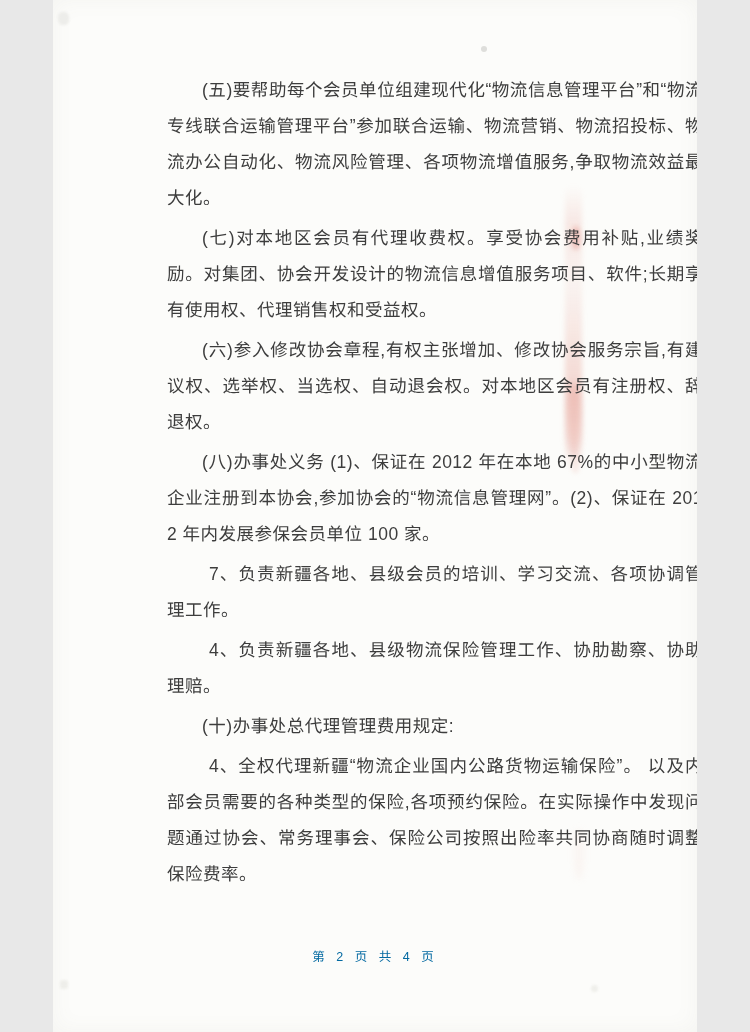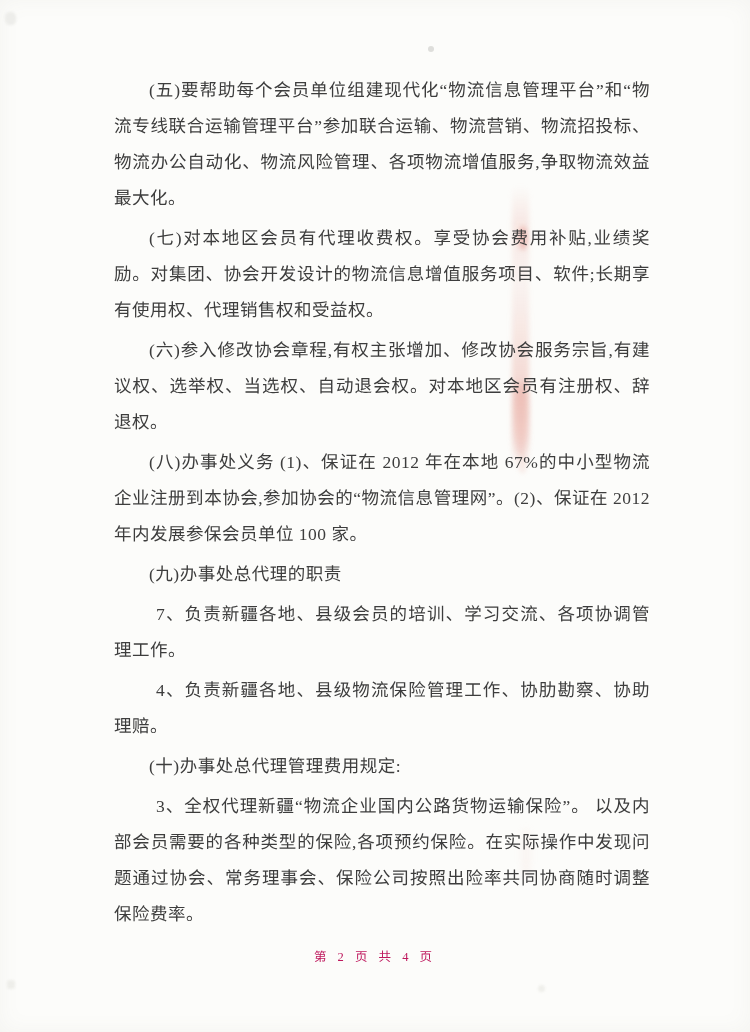--- a/index.html
+++ b/index.html
@@ -2,27 +2,28 @@
 <html lang="zh-CN"><head>
 <meta charset="utf-8">
 <style>
   html, body {
     margin: 0;
     padding: 0;
     background: #e8e8e8;
   }
   .page {
     position: relative;
-    width: 750px;
+    width: 616px;
     height: 1032px;
     margin: 0 auto;
     background: #fcfcfa;
     overflow: hidden;
     box-shadow: inset 0 0 22px rgba(120,115,105,0.06);
-    font-family: Liberation Serif, serif;
+    font-family: Liberation Sans, sans-serif;
+    padding-left: 28px;
   }
   
   .artifact { position: absolute; pointer-events: none; }
   .stain-streak {
     left: 512px; top: 185px; width: 17px; height: 285px;
     background: linear-gradient(180deg,
       rgba(238,196,188,0) 0%,
       rgba(236,178,168,0.28) 14%,
       rgba(240,200,192,0.16) 34%,
       rgba(236,182,172,0.30) 52%,
@@ -90,21 +91,21 @@
     word-break: break-all;
   }
   .para.subitem { text-indent: 2.4em; }
   .footer {
     position: absolute;
     left: 0; top: 946px;
     width: 100%;
     text-align: center;
     font-size: 12.5px;
     letter-spacing: 4px;
-    color: #be185d;
+    color: #0369a1;
   }
 </style>
 </head>
 <body>
 
 <div class="page">
 
   <div class="artifact stain-streak"></div>
   <div class="artifact stain-blob-1"></div>
   <div class="artifact stain-blob-2"></div>
@@ -113,22 +114,21 @@
   <div class="artifact speck-corner"></div>
   <div class="artifact speck-top"></div>
   <div class="artifact speck-bottom-left"></div>
   <div class="artifact speck-bottom-right"></div>
 
   <div class="content">
     <p class="para">(五)要帮助每个会员单位组建现代化“物流信息管理平台”和“物流专线联合运输管理平台”参加联合运输、物流营销、物流招投标、物流办公自动化、物流风险管理、各项物流增值服务,争取物流效益最大化。</p>
     <p class="para">(七)对本地区会员有代理收费权。享受协会费用补贴,业绩奖励。对集团、协会开发设计的物流信息增值服务项目、软件;长期享有使用权、代理销售权和受益权。</p>
     <p class="para">(六)参入修改协会章程,有权主张增加、修改协会服务宗旨,有建议权、选举权、当选权、自动退会权。对本地区会员有注册权、辞退权。</p>
     <p class="para">(八)办事处义务 (1)、保证在 2012 年在本地 67%的中小型物流企业注册到本协会,参加协会的“物流信息管理网”。(2)、保证在 2012 年内发展参保会员单位 100 家。</p>
-    <p class="para">(九)办事处总代理的职责</p>
     <p class="para subitem">7、负责新疆各地、县级会员的培训、学习交流、各项协调管理工作。</p>
     <p class="para subitem">4、负责新疆各地、县级物流保险管理工作、协肋勘察、协助理赔。</p>
     <p class="para">(十)办事处总代理管理费用规定:</p>
-    <p class="para subitem">3、全权代理新疆“物流企业国内公路货物运输保险”。 以及内部会员需要的各种类型的保险,各项预约保险。在实际操作中发现问题通过协会、常务理事会、保险公司按照出险率共同协商随时调整保险费率。</p>
+    <p class="para subitem">4、全权代理新疆“物流企业国内公路货物运输保险”。 以及内部会员需要的各种类型的保险,各项预约保险。在实际操作中发现问题通过协会、常务理事会、保险公司按照出险率共同协商随时调整保险费率。</p>
   </div>
 
   <div class="footer">第 2 页 共 4 页</div>
 
 </div>
 
 </body></html>

